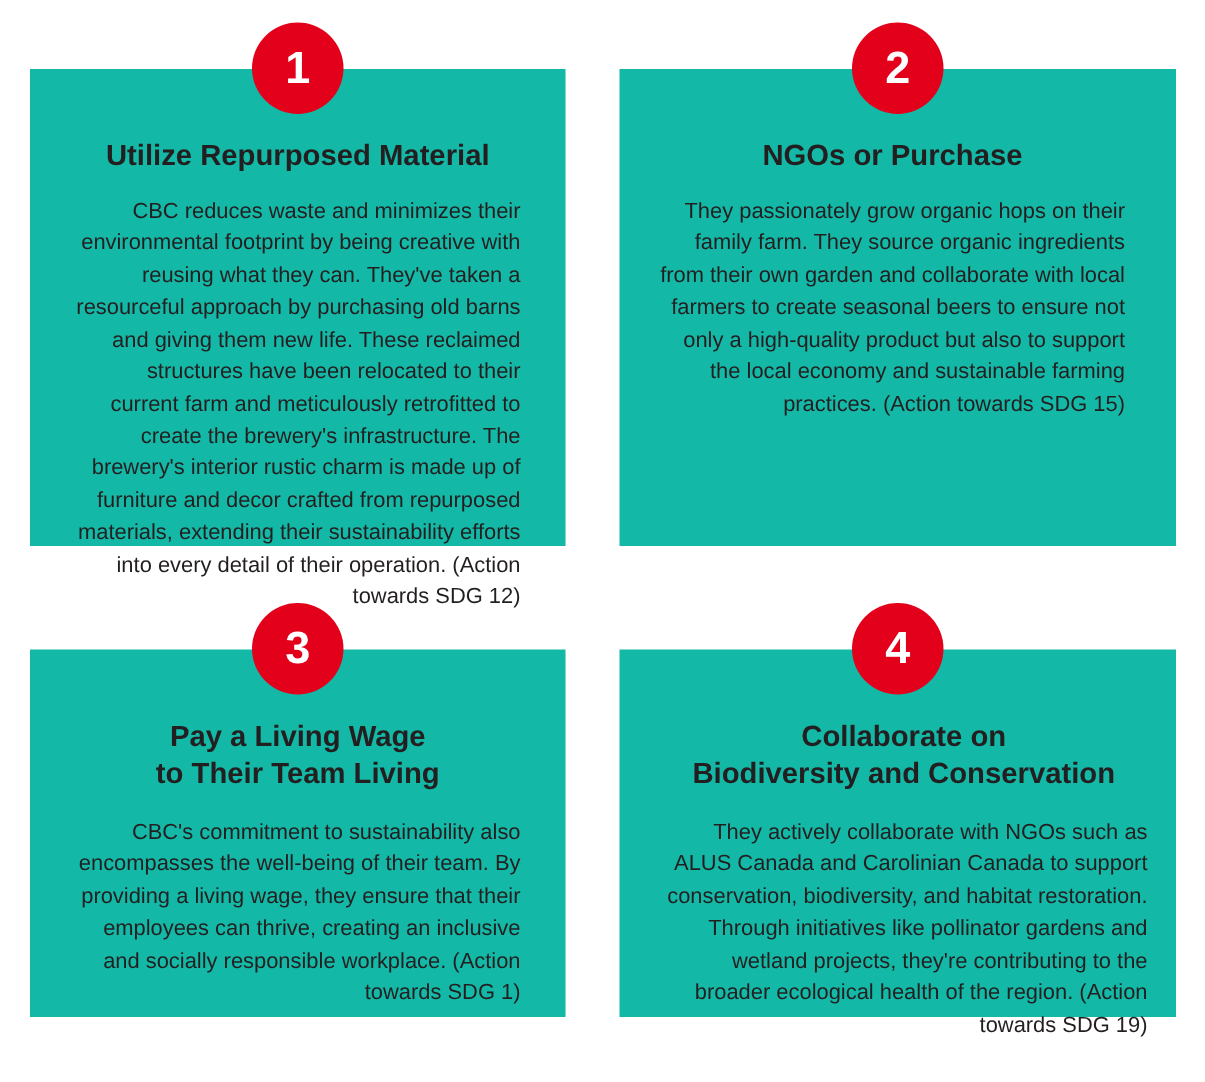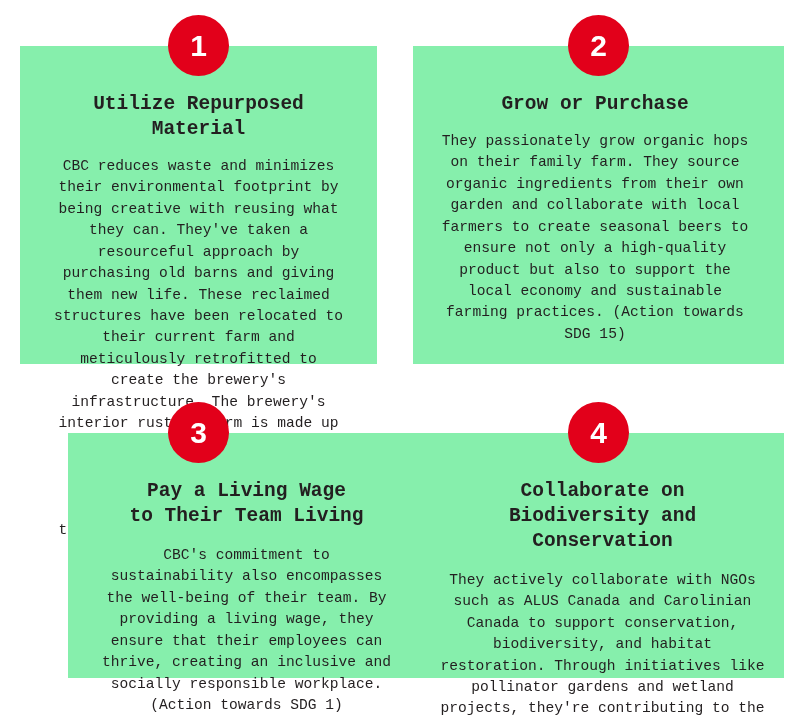--- a/index.html
+++ b/index.html
@@ -16,27 +16,26 @@
   }
   .grid {
     position: relative;
     width: 803px;
     height: 721px;
     box-sizing: border-box;
     padding: 0;
   }
   .card {
     position: absolute;
-    background: #86efac;
+    background: #14b8a6;
     box-sizing: border-box;
-    font-family: Liberation Mono, monospace;
   }
   .card-1 { left: 20px;  top: 46px;  width: 357px; height: 318px; }
   .card-2 { left: 413px; top: 46px;  width: 371px; height: 318px; }
-  .card-3 { left: 20px;  top: 433px; width: 357px; height: 245px; margin-left: 48px; }
+  .card-3 { left: 20px;  top: 433px; width: 357px; height: 245px; }
   .card-4 { left: 413px; top: 433px; width: 371px; height: 245px; }
 
   .badge {
     position: absolute;
     width: 61px;
     height: 61px;
     border-radius: 50%;
     background: #e2001a;
     color: #ffffff;
     font-size: 30px;
@@ -64,42 +63,42 @@
     margin: 0 0 14px 0;
   }
   .card-3 .card-title, .card-4 .card-title {
     margin-bottom: 16px;
   }
   .card-body {
     font-size: 14.6px;
     line-height: 1.47;
     color: #231f20;
     margin: 0;
-    text-align: center;
+    text-align: right;
   }
   .card-2 .card-inner { padding-left: 27px; padding-right: 34px; }
   .card-4 .card-inner { padding-left: 27px; padding-right: 19px; }
 </style>
 </head>
 <body>
 
 <div class="grid">
 
   <div class="card card-1">
     <div class="card-inner">
       <div class="card-title">Utilize Repurposed Material</div>
       <p class="card-body">CBC reduces waste and minimizes their environmental footprint by being creative with reusing what they can. They've taken a resourceful approach by purchasing old barns and giving them new life. These reclaimed structures have been relocated to their current farm and meticulously retrofitted to create the brewery's infrastructure. The brewery's interior rustic charm is made up of furniture and decor crafted from repurposed materials, extending their sustainability efforts into every detail of their operation. (Action towards SDG 12)</p>
     </div>
   </div>
   <div class="badge badge-1">1</div>
 
   <div class="card card-2">
     <div class="card-inner">
       <div class="card-title">
-        <span>Grow or Purchase</span><br>
+        <span>NGOs or Purchase</span><br>
       </div>
       <p class="card-body">They passionately grow organic hops on their family farm. They source organic ingredients from their own garden and collaborate with local farmers to create seasonal beers to ensure not only a high-quality product but also to support the local economy and sustainable farming practices. (Action towards SDG 15)</p>
     </div>
   </div>
   <div class="badge badge-2">2</div>
 
   <div class="card card-3">
     <div class="card-inner">
       <div class="card-title">
         <span>Pay a Living Wage</span><br>

